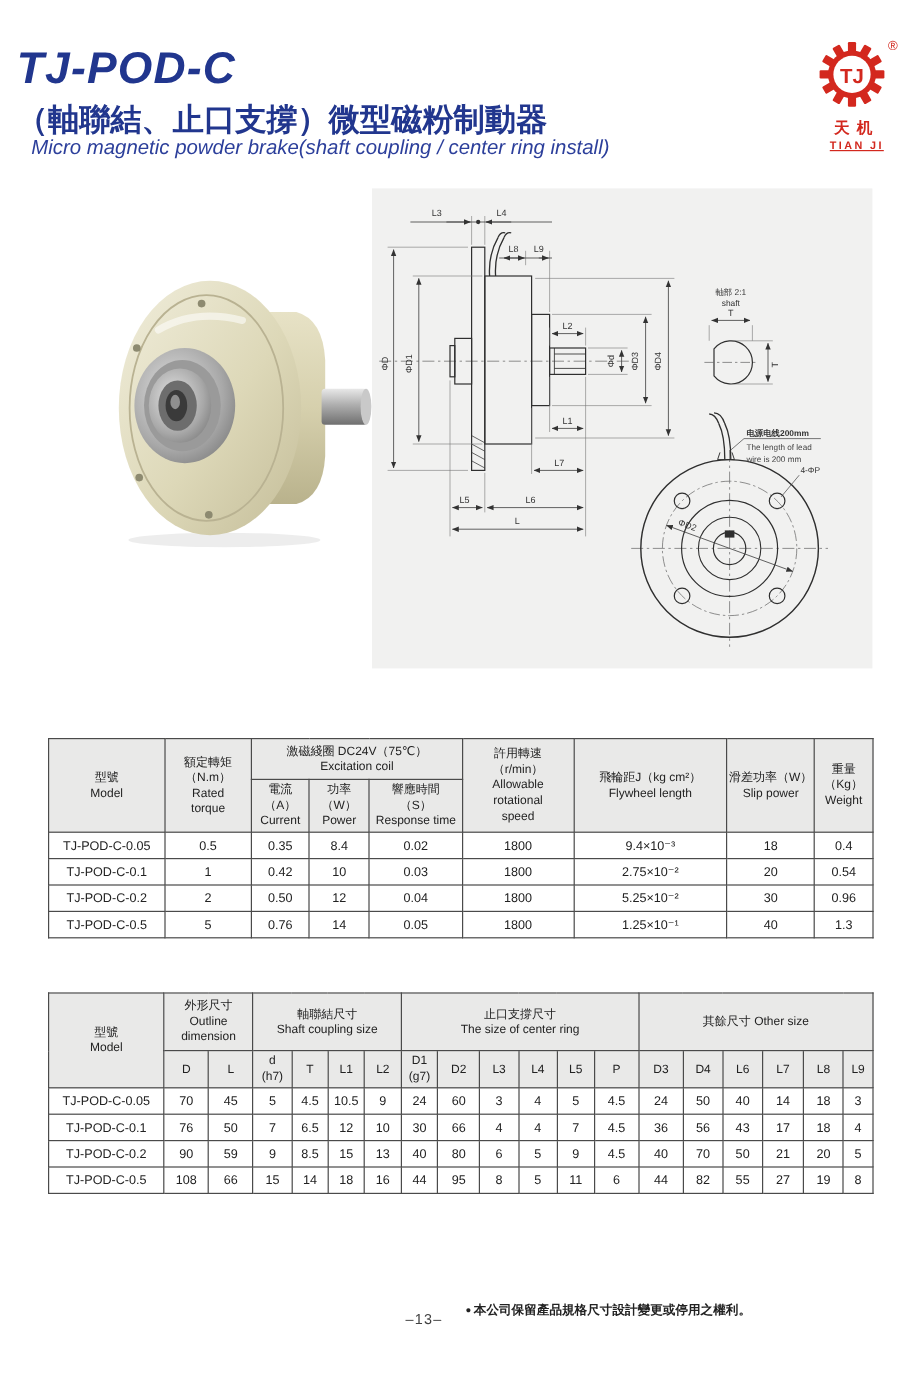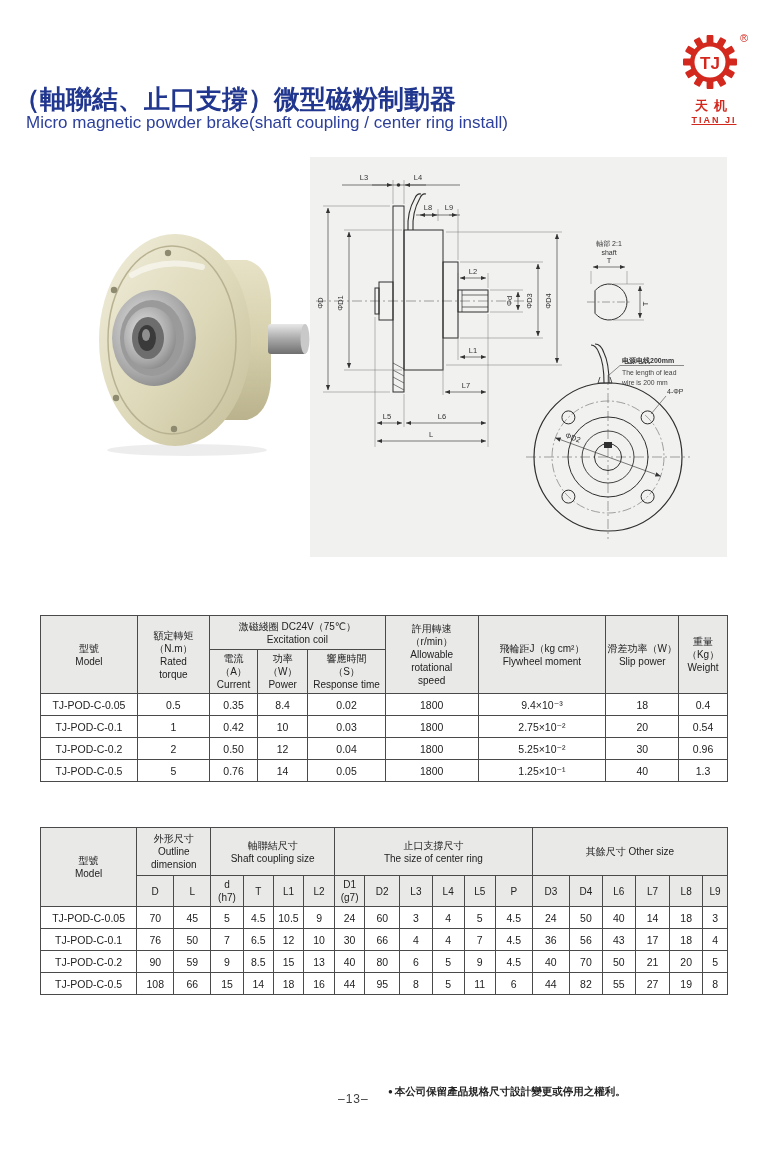--- a/index.html
+++ b/index.html
@@ -8,21 +8,21 @@
   }
   *{box-sizing:border-box; margin:0; padding:0;}
   html,body{background:#fff;}
   body{font-family:"Liberation Sans","DejaVu Sans",sans-serif; color:var(--ink);}
   .page{position:relative; width:765px; height:1165px; background:#fff; overflow:hidden;}
 
   
   .title{position:absolute; left:14px; top:36px; font-size:37px; font-weight:bold;
          font-style:italic; color:var(--accent); letter-spacing:1px;}
   .sub-zh{position:absolute; left:14px; top:82px; font-size:26px; font-weight:bold; color:var(--accent);}
-  .sub-en{position:absolute; left:26px; top:113px; font-size:17px; color:var(--accent2);}
+  .sub-en{position:absolute; left:26px; top:113px; font-size:17px; color:var(--accent2);font-style:italic;}
 
   
   .logo{position:absolute; left:676px; top:30px; width:76px; height:96px; text-align:center; color:var(--logo-red);}
   .logo .zh{font-size:13px; letter-spacing:6px; margin-top:1px; font-weight:bold;text-align:center;}
   .logo .en{font-size:9px; letter-spacing:2px; font-weight:bold;text-decoration:underline;}
 
   
   .panel{position:absolute; left:310px; top:157px; width:417px; height:400px; background:var(--panel-bg);}
   .photo{position:absolute; left:92px; top:220px; width:220px; height:240px;}
 
@@ -45,20 +45,21 @@
   .note .zh .bullet{font-size:8px; vertical-align:1px; margin-right:2px;}
   .note .en{font-size:8.6px; color:#444; margin-left:11px; margin-top:1px;}
 
   svg text{font-family:"Liberation Sans","DejaVu Sans",sans-serif;}
 </style>
 </head>
 <body>
 
 <div class="page">
 
+  <div class="title">TJ-POD-C</div>
   <div class="sub-zh">（軸聯結、止口支撐）微型磁粉制動器</div>
   <div class="sub-en">Micro magnetic powder brake(shaft coupling / center ring install)</div>
 
   <div class="logo">
     <svg width="76" height="62" viewBox="0 0 76 62">
       <g fill="#d3281e">
         <g transform="translate(34,32)">
           <g id="teeth">
             <rect x="-3.4" y="-27" width="6.8" height="9" rx="1"></rect>
             <rect x="-3.4" y="-27" width="6.8" height="9" rx="1" transform="rotate(30)"></rect>
@@ -275,21 +276,21 @@
 Rated
 torque</th>
         <th colspan="3">激磁綫圈 DC24V（75℃）
 Excitation coil</th>
         <th rowspan="2">許用轉速
 （r/min）
 Allowable
 rotational
 speed</th>
         <th rowspan="2">飛輪距J（kg cm²）
-Flywheel moment</th>
+Flywheel length</th>
         <th rowspan="2">滑差功率（W）
 Slip power</th>
         <th rowspan="2">重量（Kg）
 Weight</th>
       </tr>
       <tr>
         <th>電流
 （A）
 Current</th>
         <th>功率

